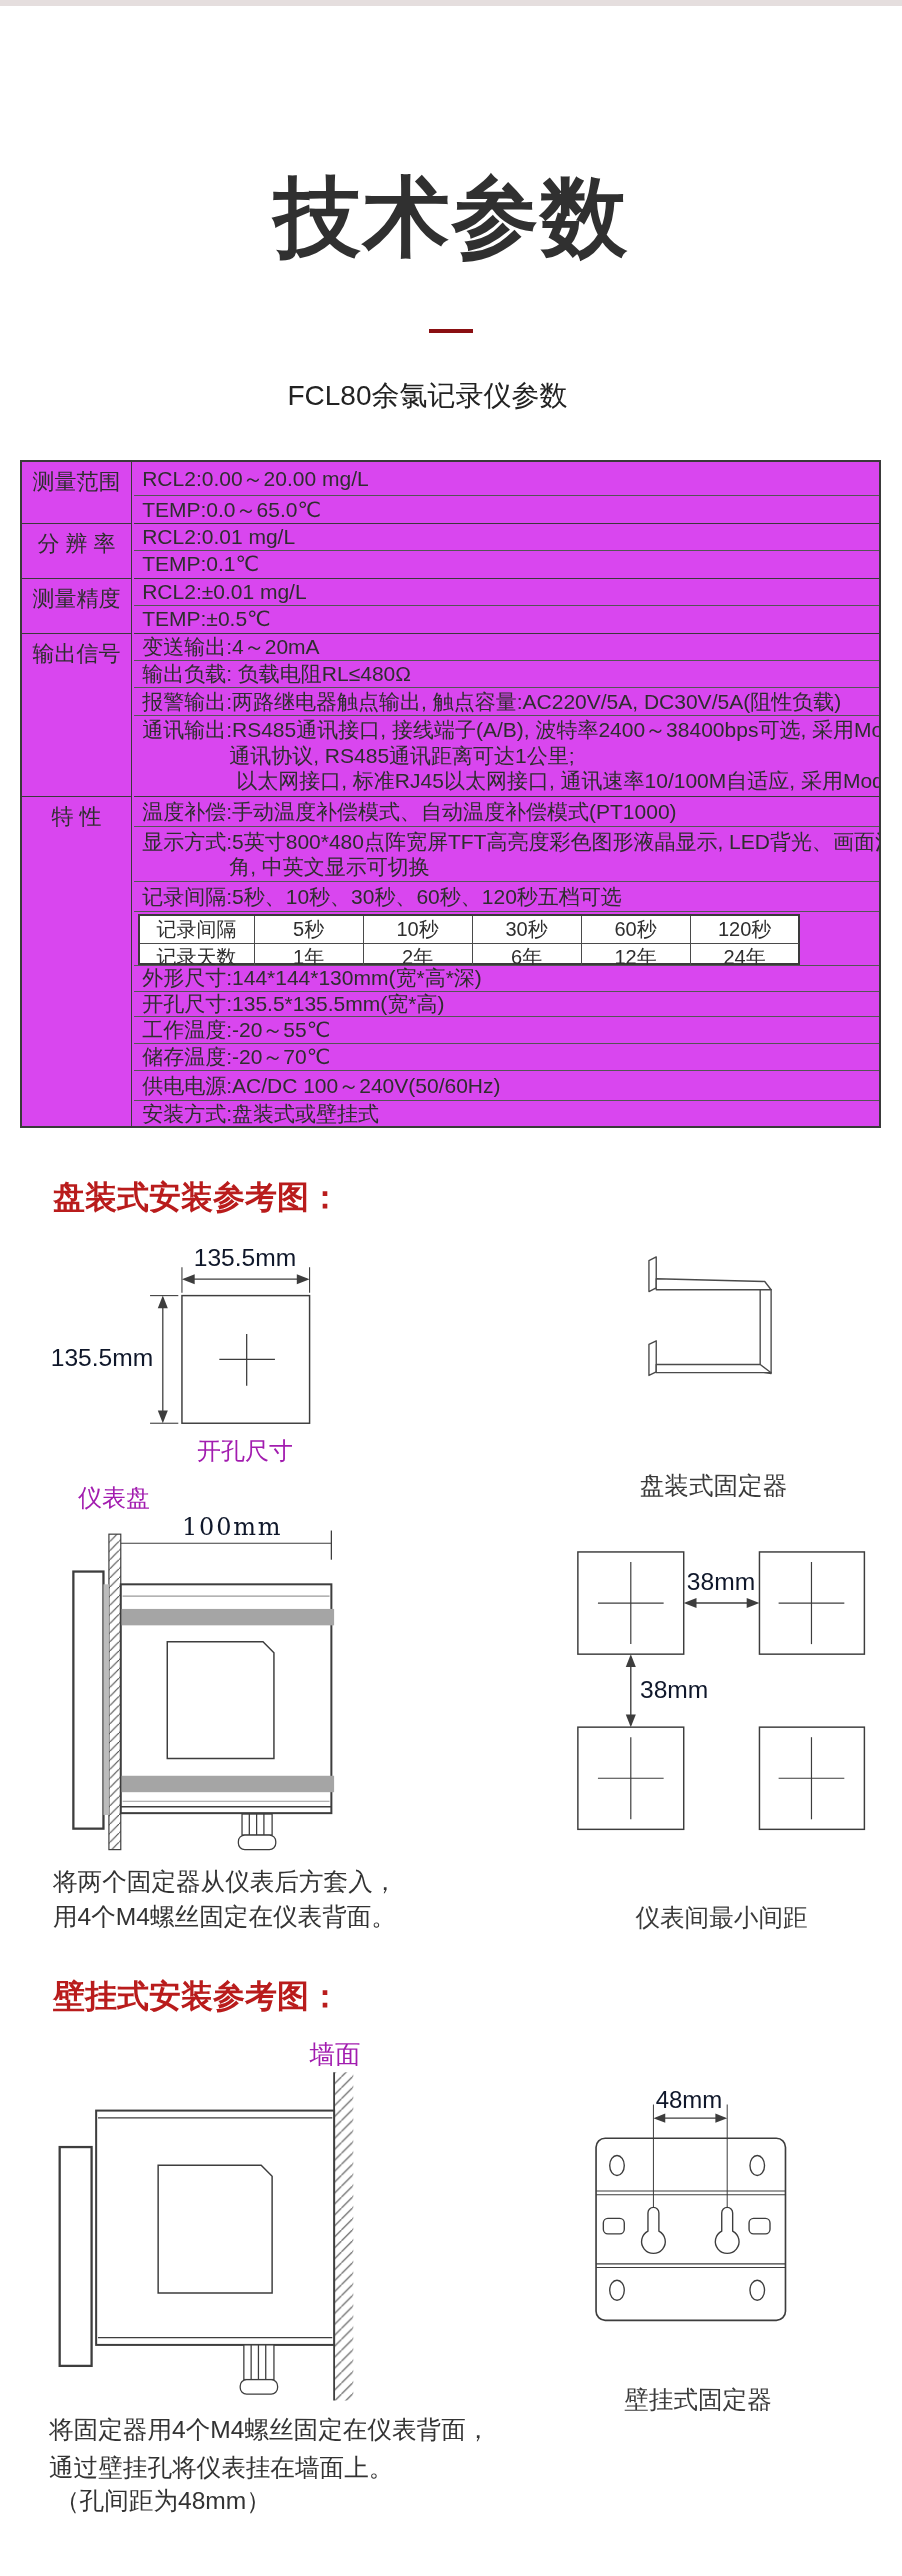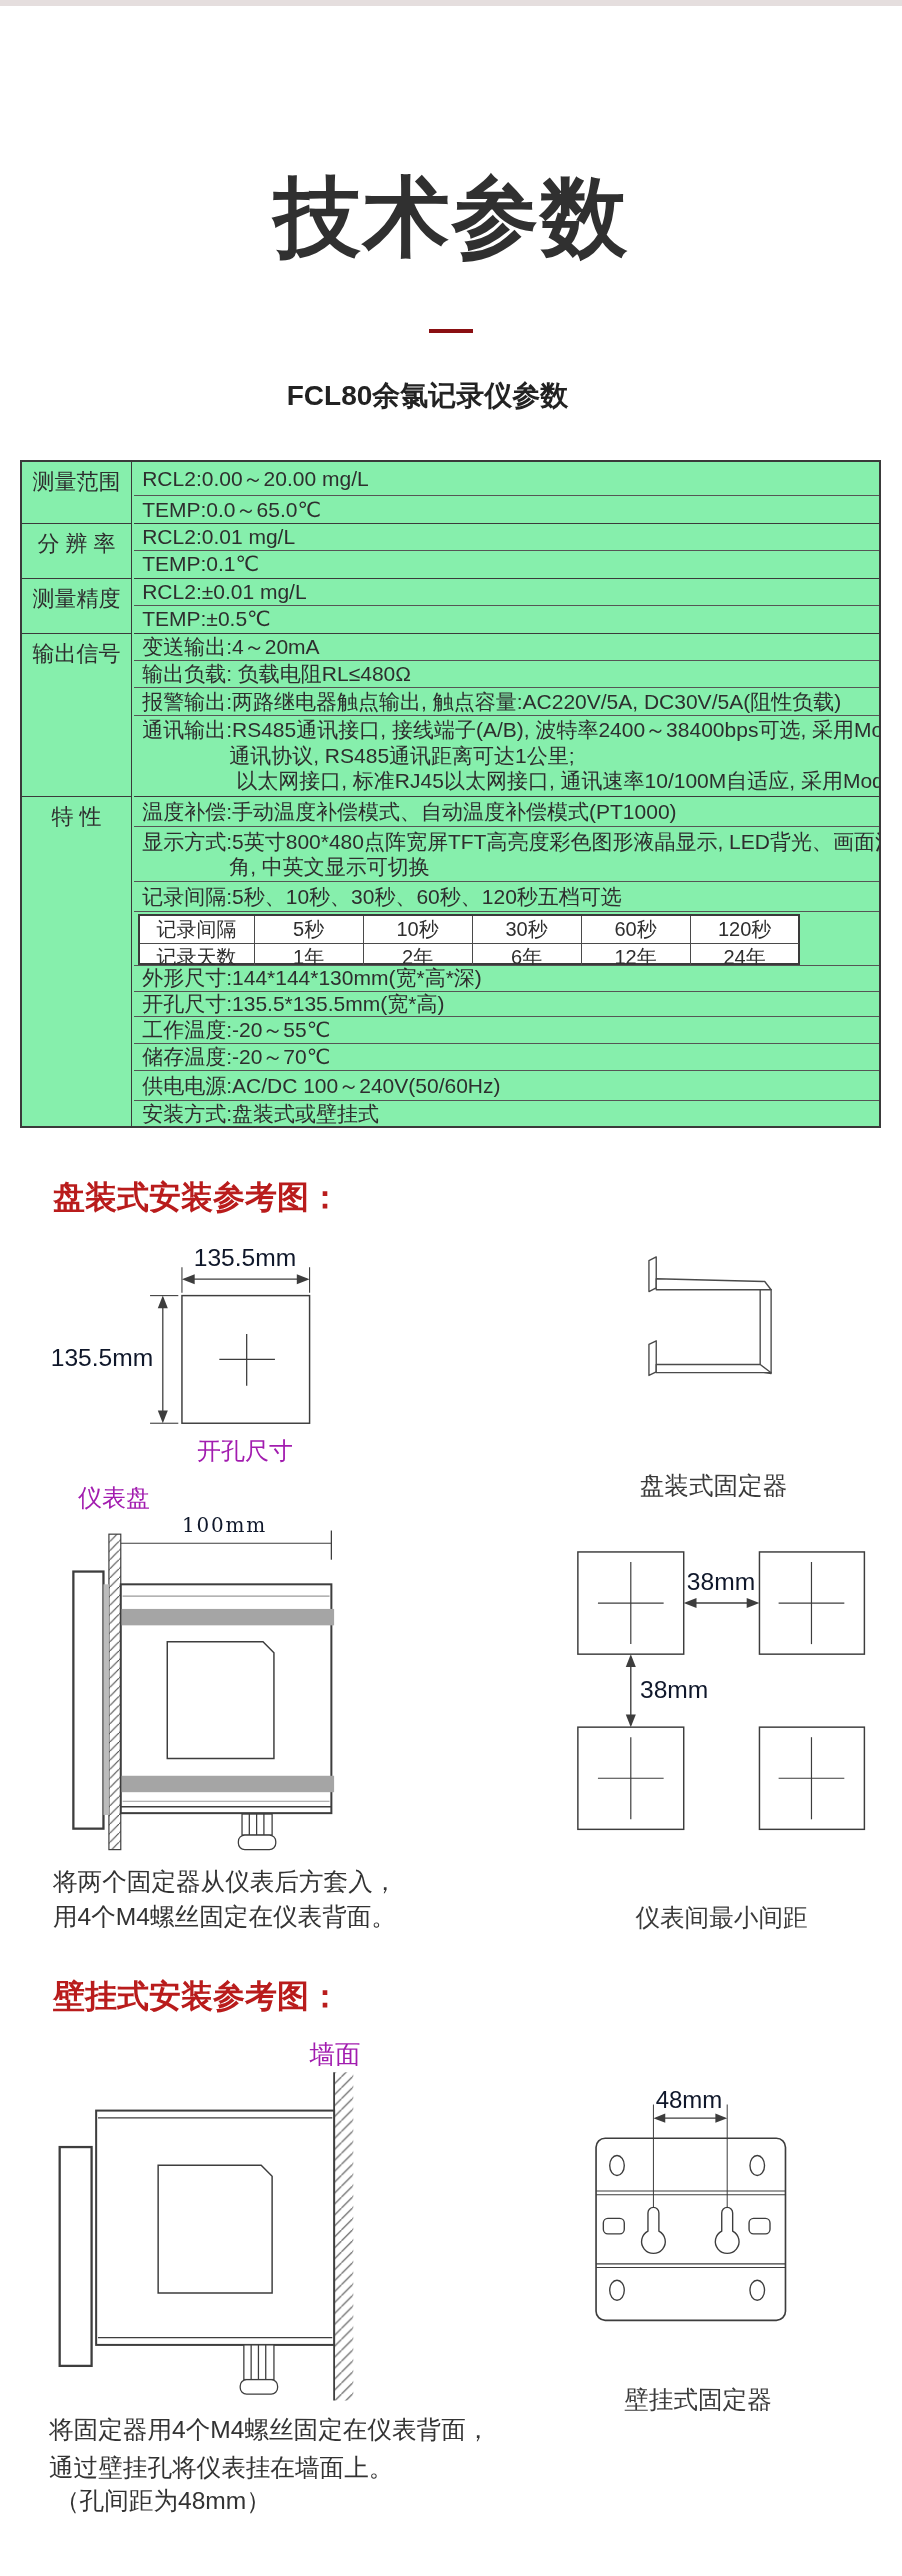--- a/index.html
+++ b/index.html
@@ -3,23 +3,23 @@
 <meta charset="utf-8">
 <style>
   html,body{margin:0;padding:0;background:#fff;}
   #page{position:relative;width:903px;height:2576px;background:#fff;overflow:hidden;
         font-family:"Liberation Sans","DejaVu Sans",sans-serif;color:#2e2e2e;}
   .abs{position:absolute;}
   .ctr{text-align:center;}
   #top-bar{left:0;top:0;width:903px;height:5.5px;background:#e5dede;}
   #page-title{left:0;top:171px;width:903px;text-align:center;font-size:87px;font-weight:900;color:#303030;letter-spacing:1.8px;line-height:1.05;}
   #accent-line{left:429px;top:329px;width:44px;height:3.6px;background:#8a0f12;}
-  #subtitle{left:0;top:377px;width:855px;text-align:center;font-size:28px;font-weight:bold;color:#222;}
+  #subtitle{left:0;top:377px;width:855px;text-align:center;font-size:28px;font-weight:normal;color:#222;}
   
-  #spec-table{left:20px;top:460px;width:861px;height:668px;border:2.7px solid #3a3a3a;box-sizing:border-box;background:#86efac;}
+  #spec-table{left:20px;top:460px;width:861px;height:668px;border:2.7px solid #3a3a3a;box-sizing:border-box;background:#d946ef;}
   .lbl-cell{position:absolute;left:0;width:110px;box-sizing:border-box;border-right:1.8px solid #3a3a3a;
             font-size:22px;color:#2e2e2e;text-align:center;padding-top:4.6px;}
   .val-cell{position:absolute;left:112px;right:0;box-sizing:border-box;font-size:21px;color:#2e2e2e;
             padding-left:8.2px;overflow:hidden;}
   .bt1{border-top:0.9px solid #555;}
   .bt2{border-top:1.8px solid #3a3a3a;}
   .vline{white-space:nowrap;}
   
   #nested-table{position:absolute;left:3.6px;top:1.8px;width:662px;height:51px;border:2.3px solid #3a3a3a;box-sizing:border-box;display:flex;flex-direction:column;background:#fff;}
   .nrow{display:flex;flex:1;}
@@ -131,21 +131,21 @@
       <polygon points="12,6 20,2 20,36 12,40"></polygon>
       <polygon points="20,26 139,29 146,38 20,38"></polygon>
       <polygon points="134,38 146,38 146,130 134,128"></polygon>
       <polygon points="12,98 20,94 20,128 12,132"></polygon>
       <polygon points="20,120 134,120 146,129 20,129"></polygon>
     </g>
   </svg>
   <div class="abs cap27 ctr" style="left:629px;top:1433px;width:169px;">盘装式固定器</div>
 
   <div class="abs cap" style="left:78px;top:1482px;">仪表盘</div>
-  <div class="abs dim dim-serif" style="left:182px;top:1513px;font-size:20px;text-align:right;">100mm</div>
+  <div class="abs dim dim-serif" style="left:182px;top:1513px;font-size:24px;text-align:right;">100mm</div>
 
   <svg class="abs" style="left:55px;top:1505px;" width="292" height="351" viewBox="0 0 320 385">
     <defs>
       <pattern id="hatch1" patternUnits="userSpaceOnUse" width="10" height="10">
         <line x1="0" y1="10" x2="10" y2="0" stroke="#4a4a4a" stroke-width="1.2"></line>
       </pattern>
     </defs>
     <line x1="72" y1="42" x2="303" y2="42" stroke="#3d3d3d" stroke-width="1.1"></line>
     <line x1="303" y1="28" x2="303" y2="60" stroke="#3d3d3d" stroke-width="1.4"></line>
     <rect x="59" y="32" width="13" height="346" fill="url(#hatch1)" stroke="#3d3d3d" stroke-width="1.3"></rect>

